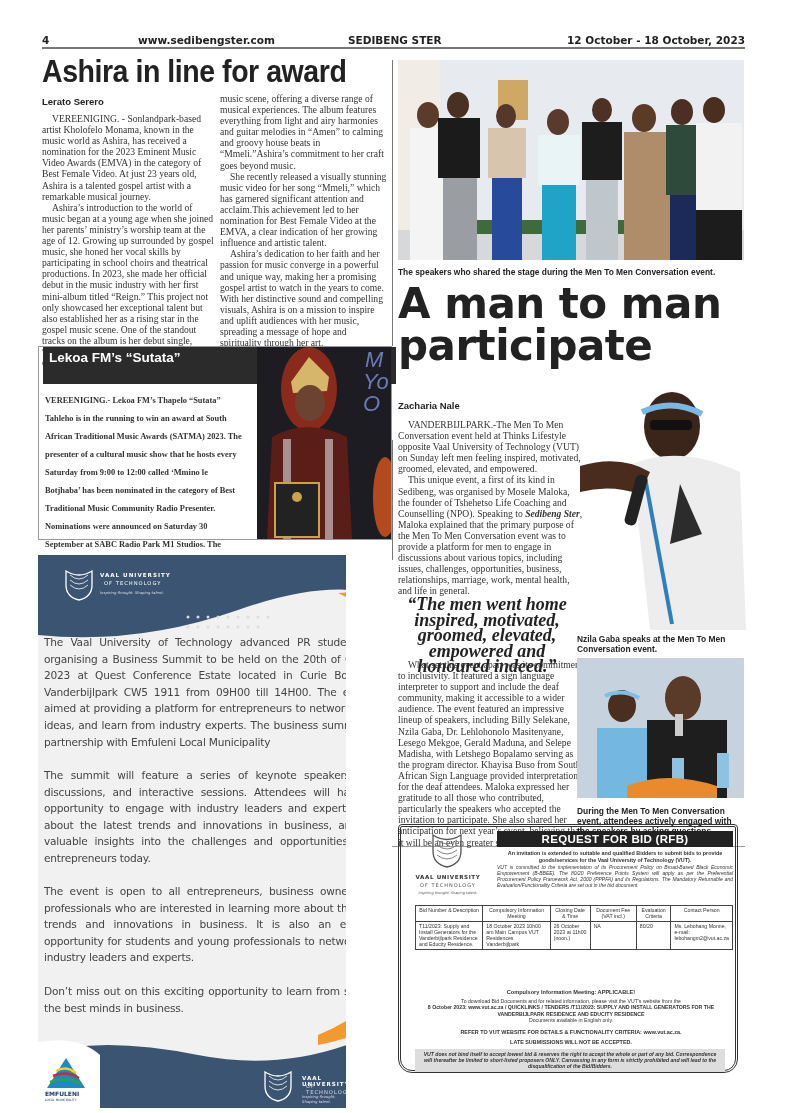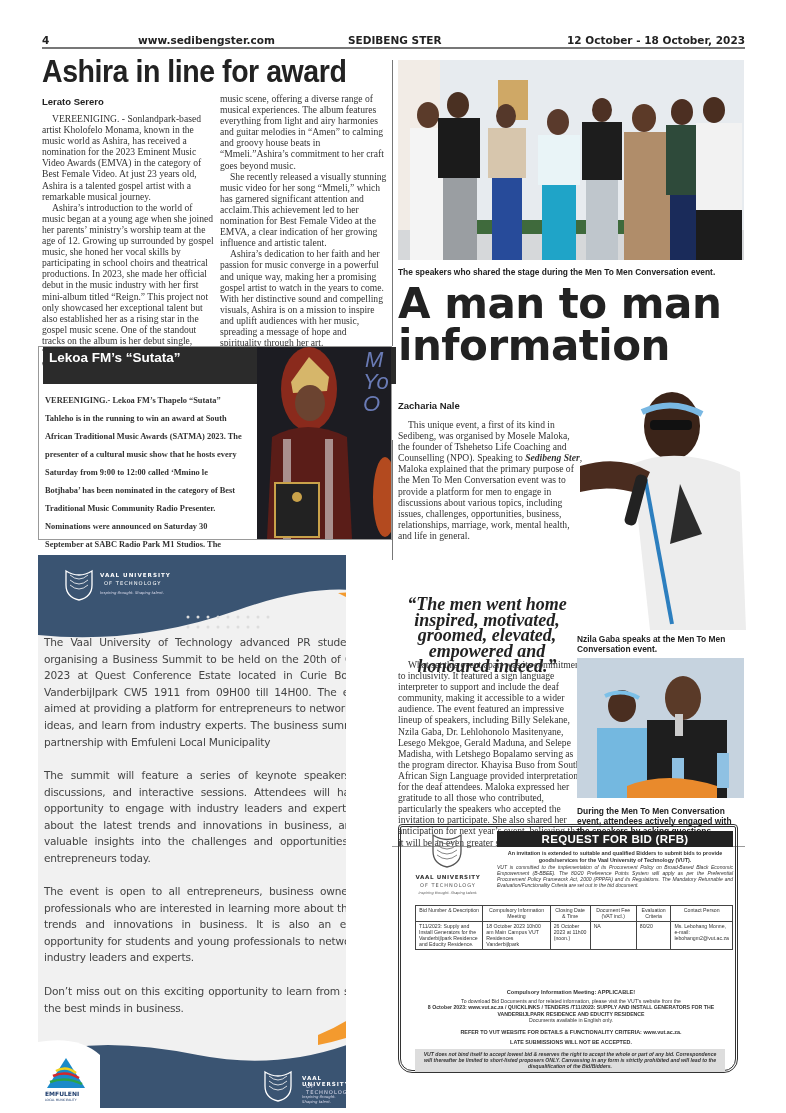--- a/index.html
+++ b/index.html
@@ -176,37 +176,38 @@
         <rect x="272" y="135" width="28" height="65" fill="#1a2b5a"></rect>
       <ellipse cx="316" cy="50" rx="11" ry="13" fill="#4a2e20"></ellipse>
         <rect x="298" y="63" width="46" height="137" fill="#f2f2f2"></rect>
         <rect x="298" y="150" width="46" height="50" fill="#1c1c1c"></rect>
     </g>
   </svg>
 </div>
 <div class="abs cap" style="left:398px;top:267px;width:346px">The speakers who shared the stage during the Men To Men Conversation event.</div>
 
 <div class="abs title2" style="top:282px">A man to man</div>
-<div class="abs title2" style="top:324px">information</div>
+<div class="abs title2" style="top:324px">participate</div>
 <div class="abs byline" style="top:400px;left:398px">Zacharia Nale</div>
 
 <div class="abs photo" style="left:580px;top:384px;width:166px;height:246px">
   <svg width="166" height="246" viewBox="0 0 166 246">
     <ellipse cx="92" cy="42" rx="28" ry="34" fill="#3b2419"></ellipse>
     <path d="M62 28 Q92 14 122 30" stroke="#79b8e3" stroke-width="6" fill="none"></path>
     <rect x="70" y="36" width="42" height="10" rx="4" fill="#111"></rect>
     <path d="M52 80 Q100 60 160 88 L166 246 L70 246 Z" fill="#ededed"></path>
     <path d="M64 88 L92 240" stroke="#2d7fbf" stroke-width="4"></path>
     <path d="M0 82 Q40 70 70 88 L60 110 Q30 100 0 108 Z" fill="#4a2c1f"></path>
     <rect x="50" y="90" width="12" height="52" rx="5" fill="#222" transform="rotate(15 56 116)"></rect>
     <path d="M100 100 L122 150 L90 160 Z" fill="#2c2c2c"></path>
   </svg>
 </div>
 
 <div class="abs body" style="top:419px;left:398px;width:185px">
+  <p>VANDERBIJLPARK.-The Men To Men Conversation event held at Thinks Lifestyle opposite Vaal University of Technology (VUT) on Sunday left men feeling inspired, motivated, groomed, elevated, and empowered.</p>
   <p><span>This unique event, a first of its kind in Sedibeng, was organised by Mosele Maloka, the founder of Tshehetso Life Coaching and Counselling (NPO). Speaking to </span><b><i>Sedibeng Ster</i></b><span>, Maloka explained that the primary purpose of the Men To Men Conversation event was to provide a platform for men to engage in discussions about various topics, including issues, challenges, opportunities, business, relationships, marriage, work, mental health, and life in general.</span></p>
 </div>
 
 <div class="abs quote" style="left:402px;top:597px;width:170px">“The men went home inspired, motivated, groomed, elevated, empowered and honoured indeed.”</div>
 
 <div class="abs body" style="top:659px;left:398px;width:185px">
   <p>What set this event apart was its commitment to inclusivity. It featured a sign language interpreter to support and include the deaf community, making it accessible to a wider audience. The event featured an impressive lineup of speakers, including Billy Selekane, Nzila Gaba, Dr. Lehlohonolo Masitenyane, Lesego Mekgoe, Gerald Maduna, and Selepe Madisha, with Letshego Bopalamo serving as the program director. Khayisa Buso from South African Sign Language provided interpretation for the deaf attendees. Maloka expressed her gratitude to all those who contributed, particularly the speakers who accepted the invitation to participate. She also shared her anticipation for next year’s event, believing that it will be an even greater success.</p>
 </div>
 
 <div class="abs cap" style="left:577px;top:634px;width:160px">Nzila Gaba speaks at the Men To Men Conversation event.</div>

